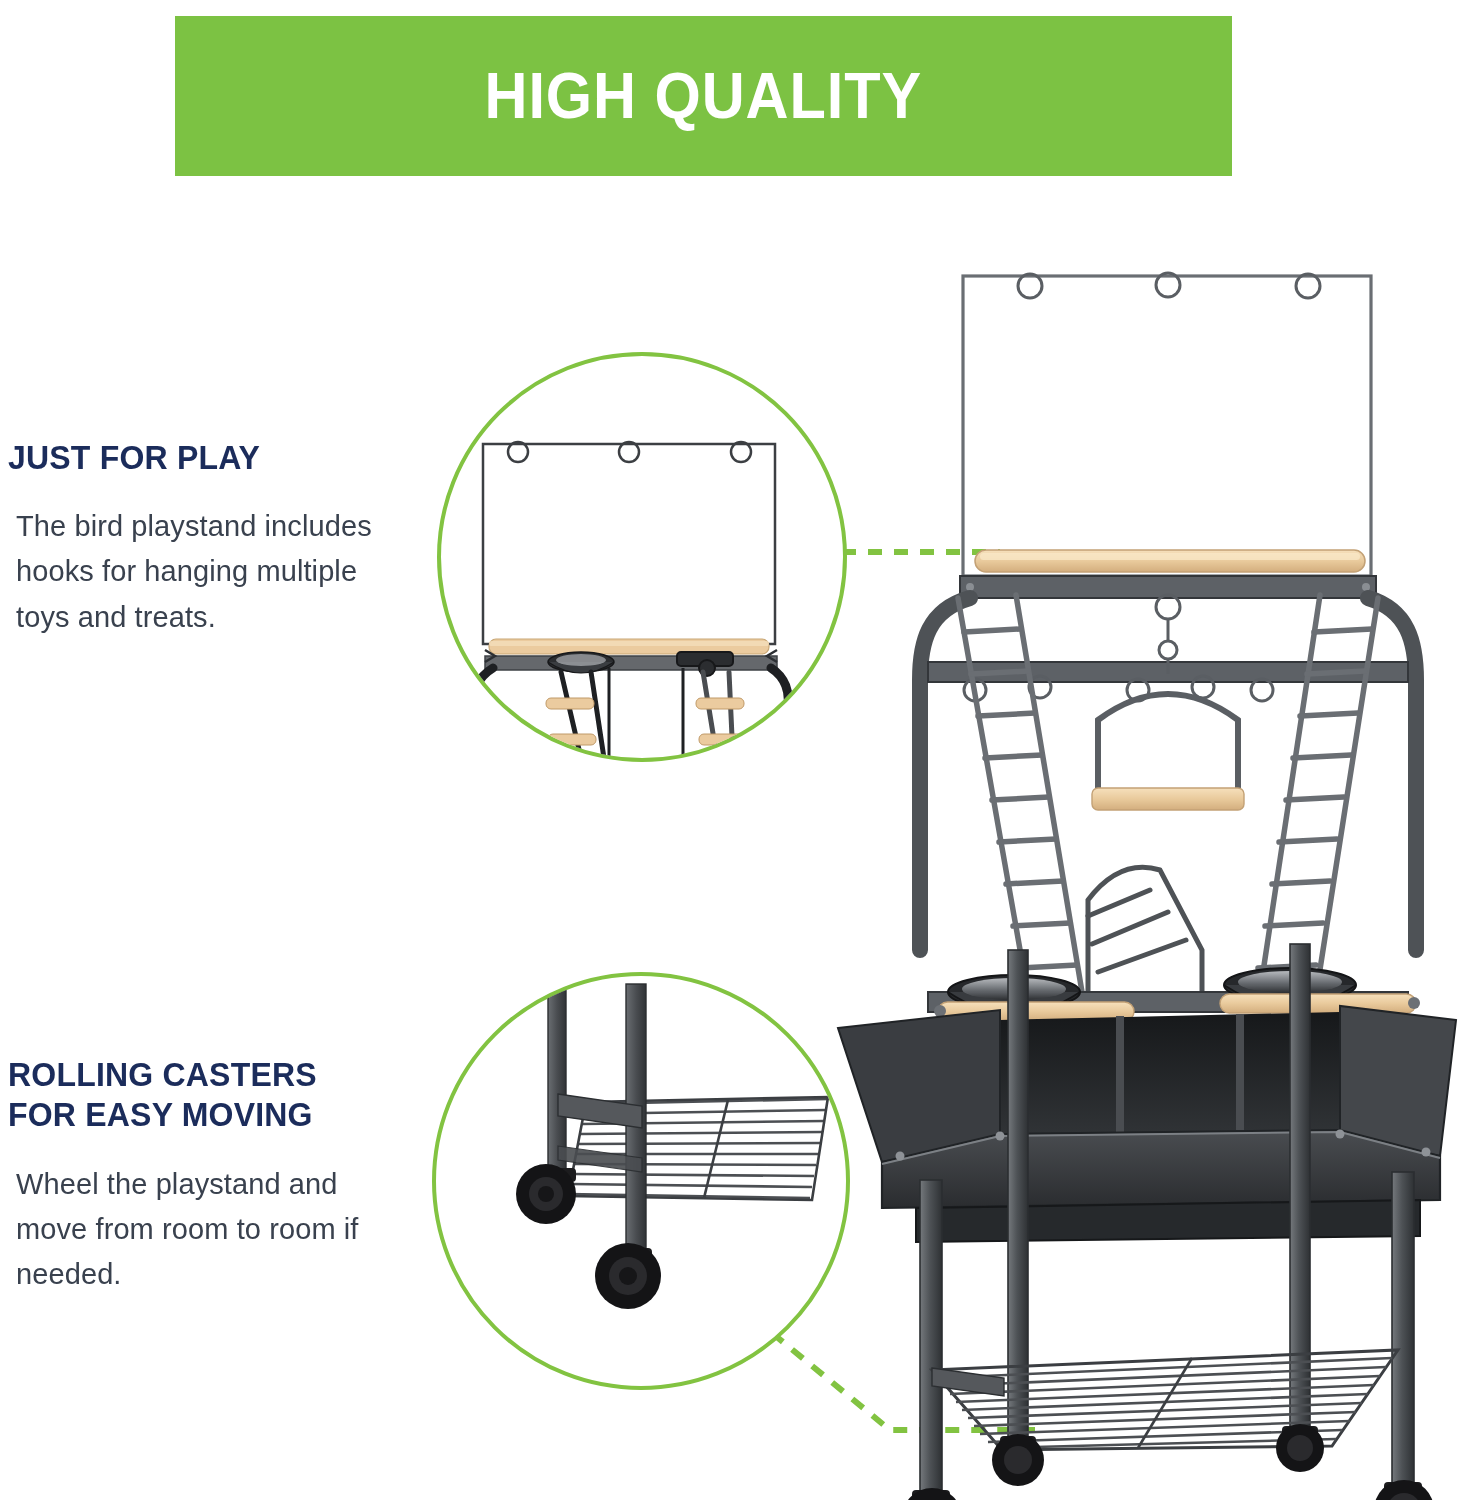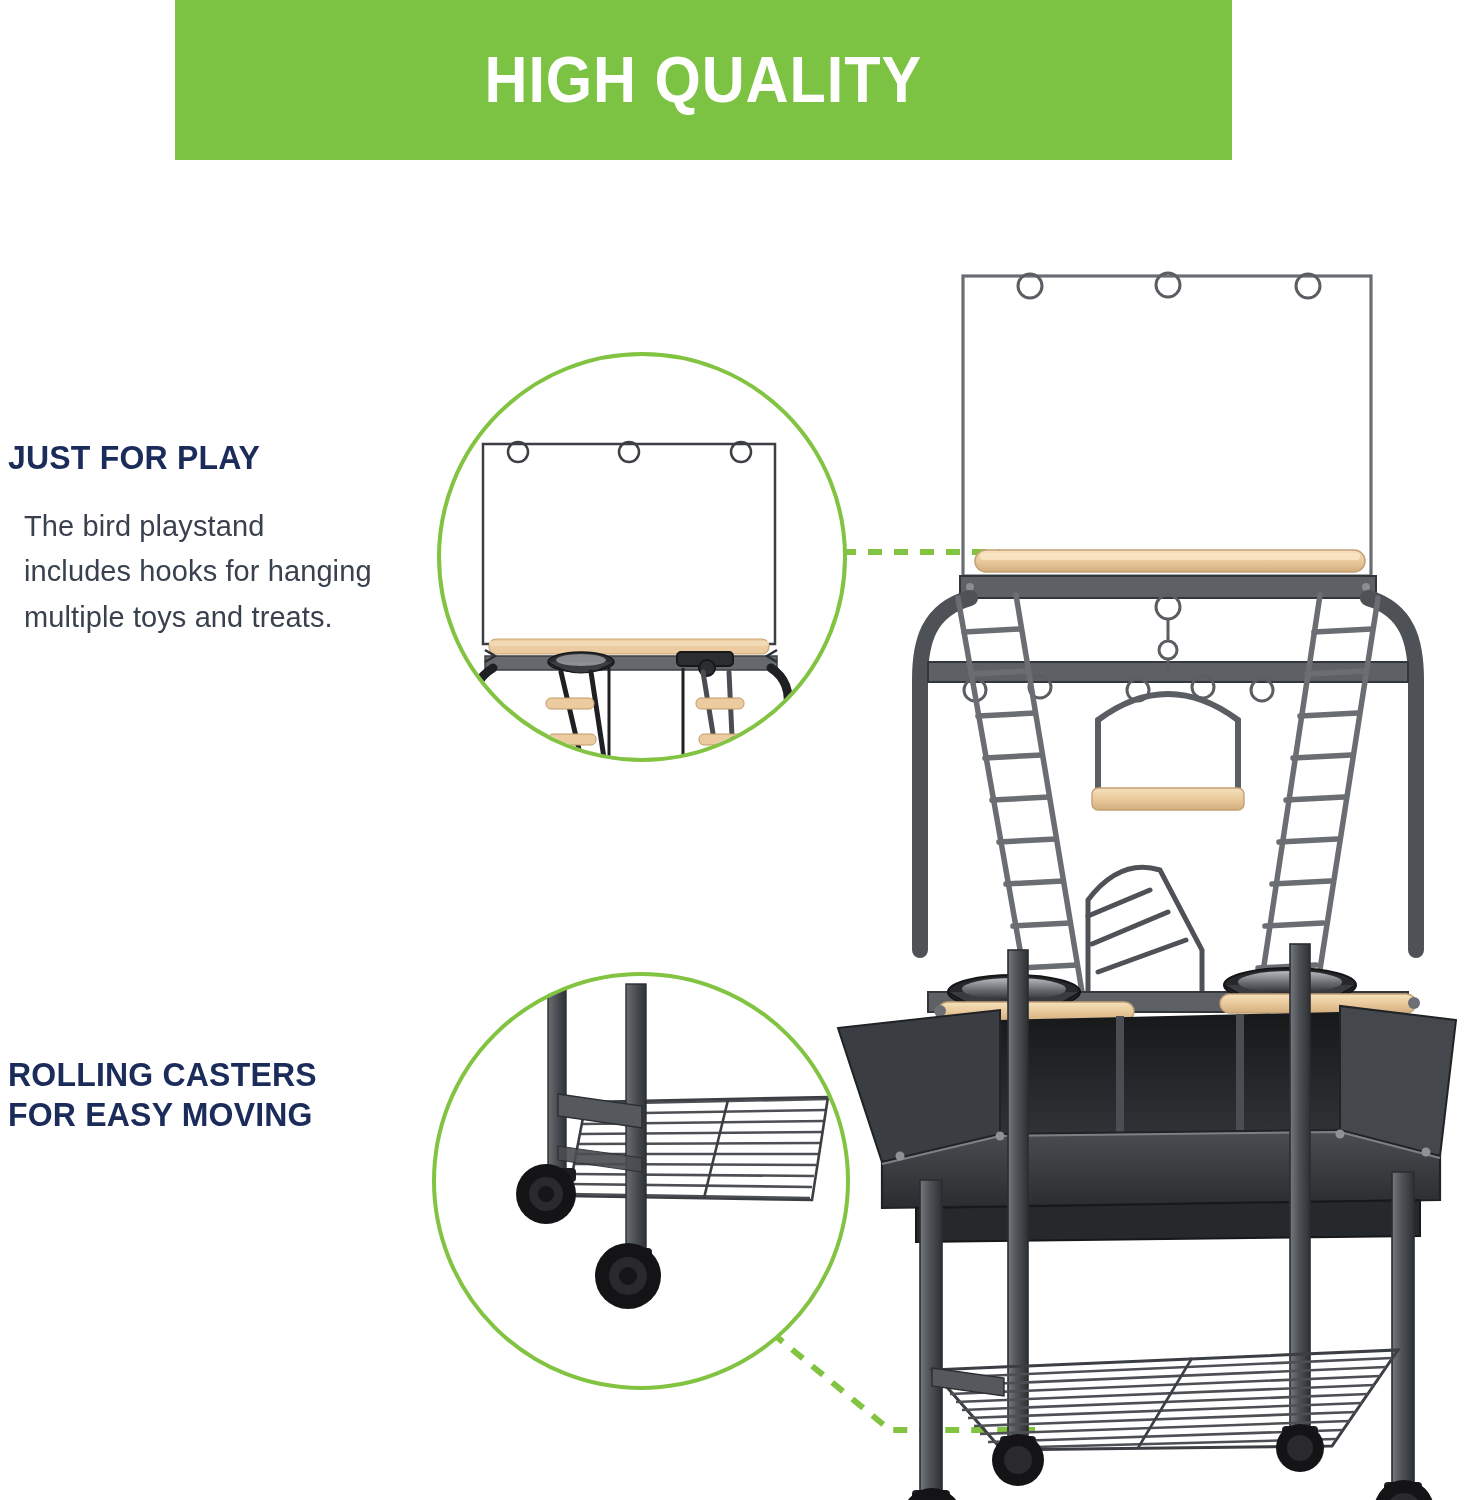--- a/index.html
+++ b/index.html
@@ -5,21 +5,21 @@
   html,body{margin:0;padding:0;}
   body{
     width:1474px;height:1500px;position:relative;overflow:hidden;
     background:#ffffff;
     font-family:"Liberation Sans", sans-serif;
     -webkit-font-smoothing:antialiased;
   }
 
   
   .banner{
-    position:absolute;left:175px;top:0;width:1057px;height:160px;
+    position:absolute;left:175px;top:16px;width:1057px;height:160px;
     background:#7CC243;
     display:flex;align-items:center;justify-content:center;
   }
   .banner-title{
     color:#ffffff;
     font-size:64px;
     font-weight:bold;
     letter-spacing:1px;
     transform:scaleX(0.93);
     font-family:"Liberation Sans", sans-serif;
@@ -33,21 +33,21 @@
     margin:0 0 26px 0;
     color:#1B2C5B;
     font-size:33px;
     font-weight:bold;
     line-height:1.22;
     letter-spacing:0.2px;
     transform:scaleX(0.97);
     transform-origin:left center;
   }
   .copy p{
-    margin:16px;
+    margin:8px;
     color:#39414E;
     font-size:29px;
     font-weight:300;
     line-height:1.56;
     letter-spacing:0.1px;
   }
 
   
   .callout{
     position:absolute;border-radius:50%;
@@ -74,20 +74,21 @@
   <div class="banner-title">HIGH QUALITY</div>
 </div>
 
 <div class="copy copy-1">
   <h2>JUST FOR PLAY</h2>
   <p>The bird playstand includes hooks for hanging multiple toys and treats.</p>
 </div>
 
 <div class="copy copy-2">
   <h2>ROLLING CASTERS FOR EASY MOVING</h2>
+  <p>Wheel the playstand and move from room to room if needed.</p>
 </div>
 
 <svg class="dash-svg" viewBox="0 0 1474 1500">
 
   <path d="M 842 552 L 1000 552" fill="none" stroke="#82C341" stroke-width="6" stroke-dasharray="14 12" stroke-linecap="butt"></path>
 
   <path d="M 772 1333 L 890 1430 L 1035 1430" fill="none" stroke="#82C341" stroke-width="6" stroke-dasharray="14 12" stroke-linecap="butt"></path>
 </svg>
 
 <div class="callout callout-top">

